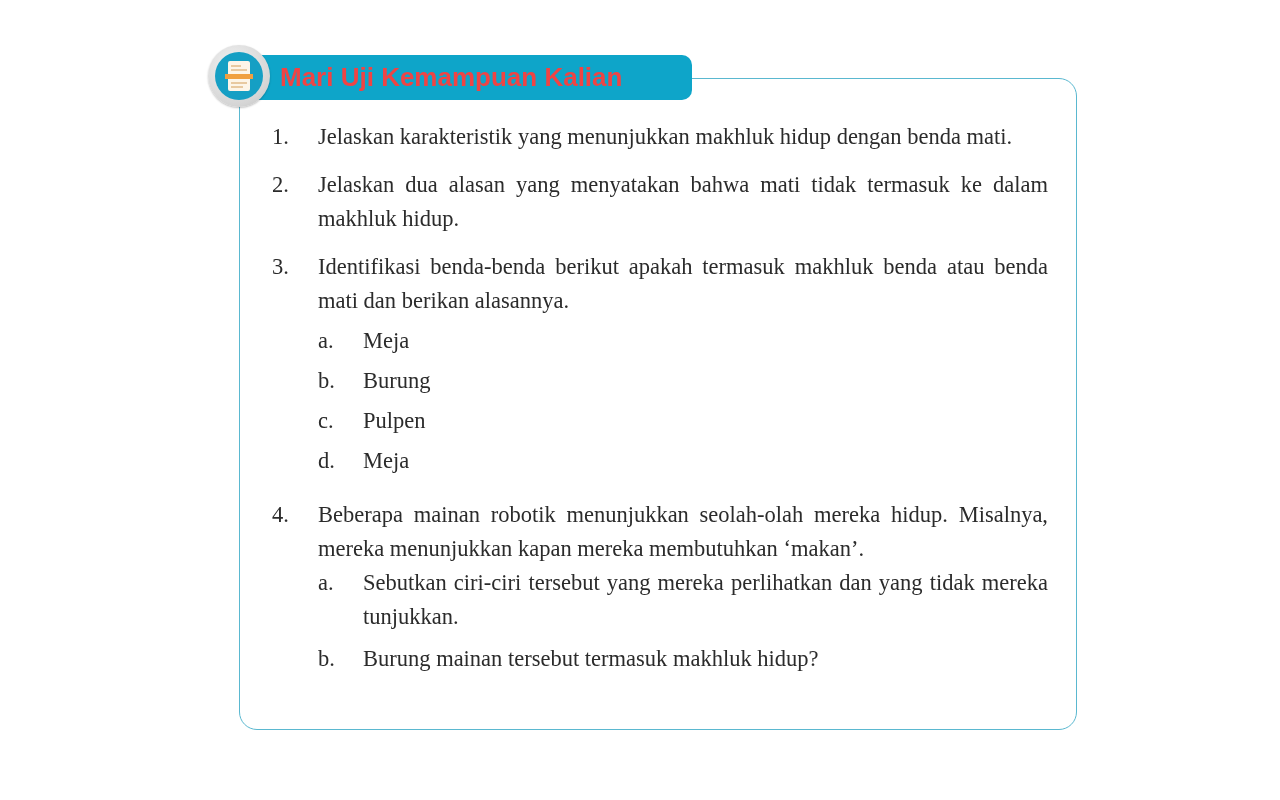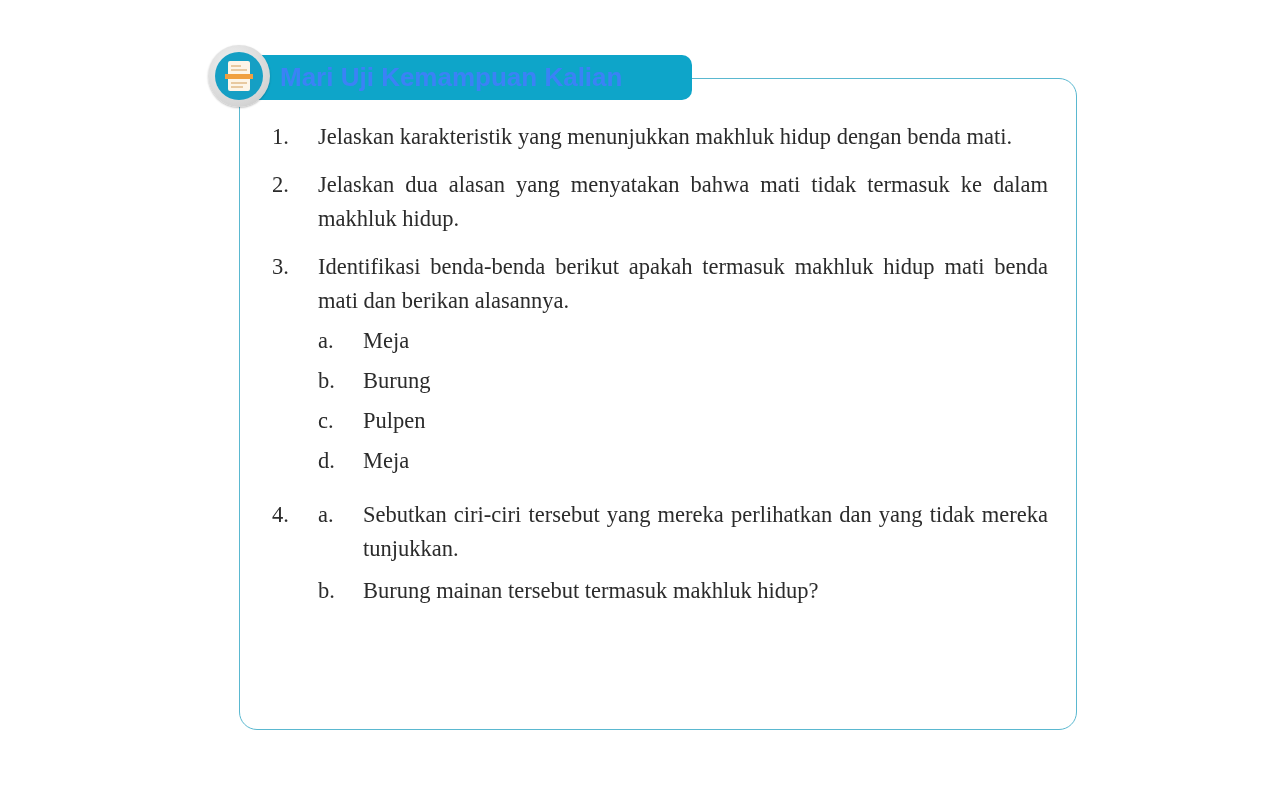--- a/index.html
+++ b/index.html
@@ -36,21 +36,21 @@
     }
     .banner-title {
       position: absolute;
       left: 280px;
       top: 57px;
       height: 40px;
       line-height: 40px;
       font-family: "Liberation Sans", "DejaVu Sans", sans-serif;
       font-weight: bold;
       font-size: 26px;
-      color: #3b82f6;
+      color: #ef4444;
       white-space: nowrap;
     }
     .badge {
       position: absolute;
       left: 208px;
       top: 45px;
       width: 62px;
       height: 62px;
       border-radius: 50%;
       background: radial-gradient(circle at 40% 35%, #f4f4f4 0%, #d5d5d5 70%, #bdbdbd 100%);
@@ -155,21 +155,21 @@
   </div>
 
   <div class="q">
     <div class="q-num">2.</div>
     <div class="q-body">Jelaskan dua alasan yang menyatakan bahwa mati tidak termasuk ke dalam makhluk hidup.</div>
   </div>
 
   <div class="q">
     <div class="q-num">3.</div>
     <div class="q-body">
-      <div>Identifikasi benda-benda berikut apakah termasuk makhluk hidup mati benda mati dan berikan alasannya.</div>
+      <div>Identifikasi benda-benda berikut apakah termasuk makhluk benda atau benda mati dan berikan alasannya.</div>
       <div class="sub-list">
         <div class="sub">
           <div class="sub-letter">a.</div>
           <div class="sub-text">Meja</div>
         </div>
         <div class="sub">
           <div class="sub-letter">b.</div>
           <div class="sub-text">Burung</div>
         </div>
         <div class="sub">
@@ -180,20 +180,21 @@
           <div class="sub-letter">d.</div>
           <div class="sub-text">Meja</div>
         </div>
       </div>
     </div>
   </div>
 
   <div class="q q4">
     <div class="q-num">4.</div>
     <div class="q-body">
+      <div>Beberapa mainan robotik menunjukkan seolah-olah mereka hidup. Misalnya, mereka menunjukkan kapan mereka membutuhkan ‘makan’.</div>
       <div class="sub-list">
         <div class="sub">
           <div class="sub-letter">a.</div>
           <div class="sub-text">Sebutkan ciri-ciri tersebut yang mereka perlihatkan dan yang tidak mereka tunjukkan.</div>
         </div>
         <div class="sub">
           <div class="sub-letter">b.</div>
           <div class="sub-text">Burung mainan tersebut termasuk makhluk hidup?</div>
         </div>
       </div>

